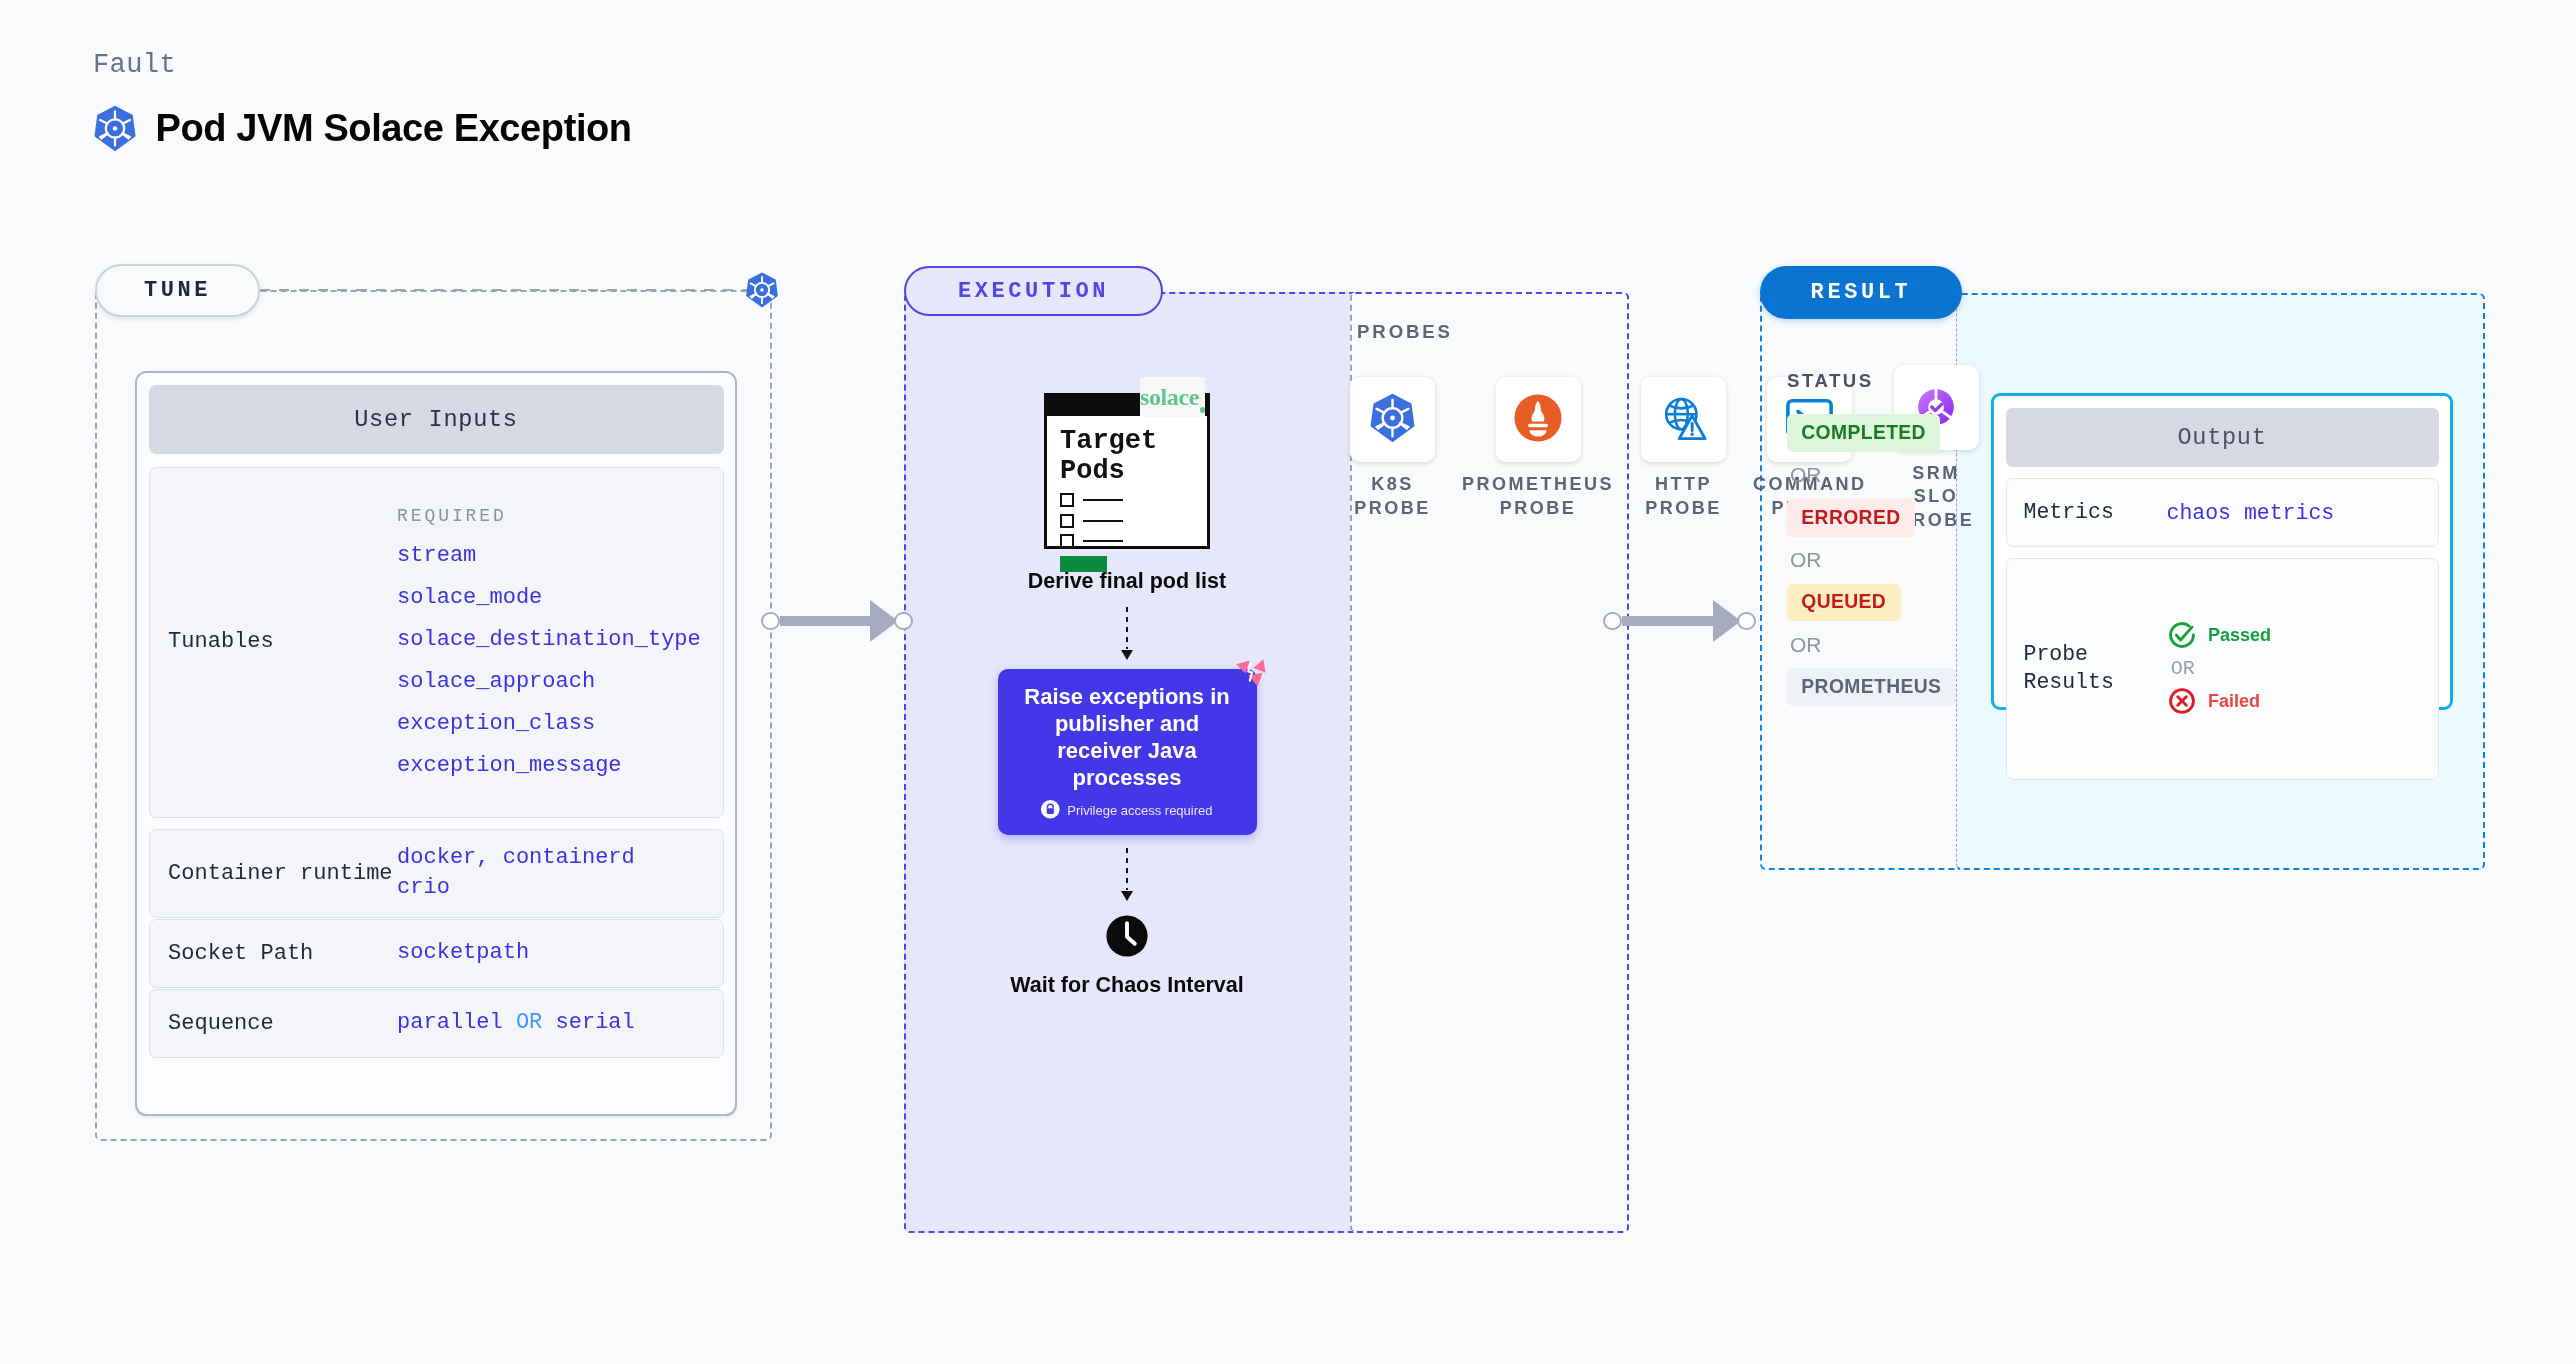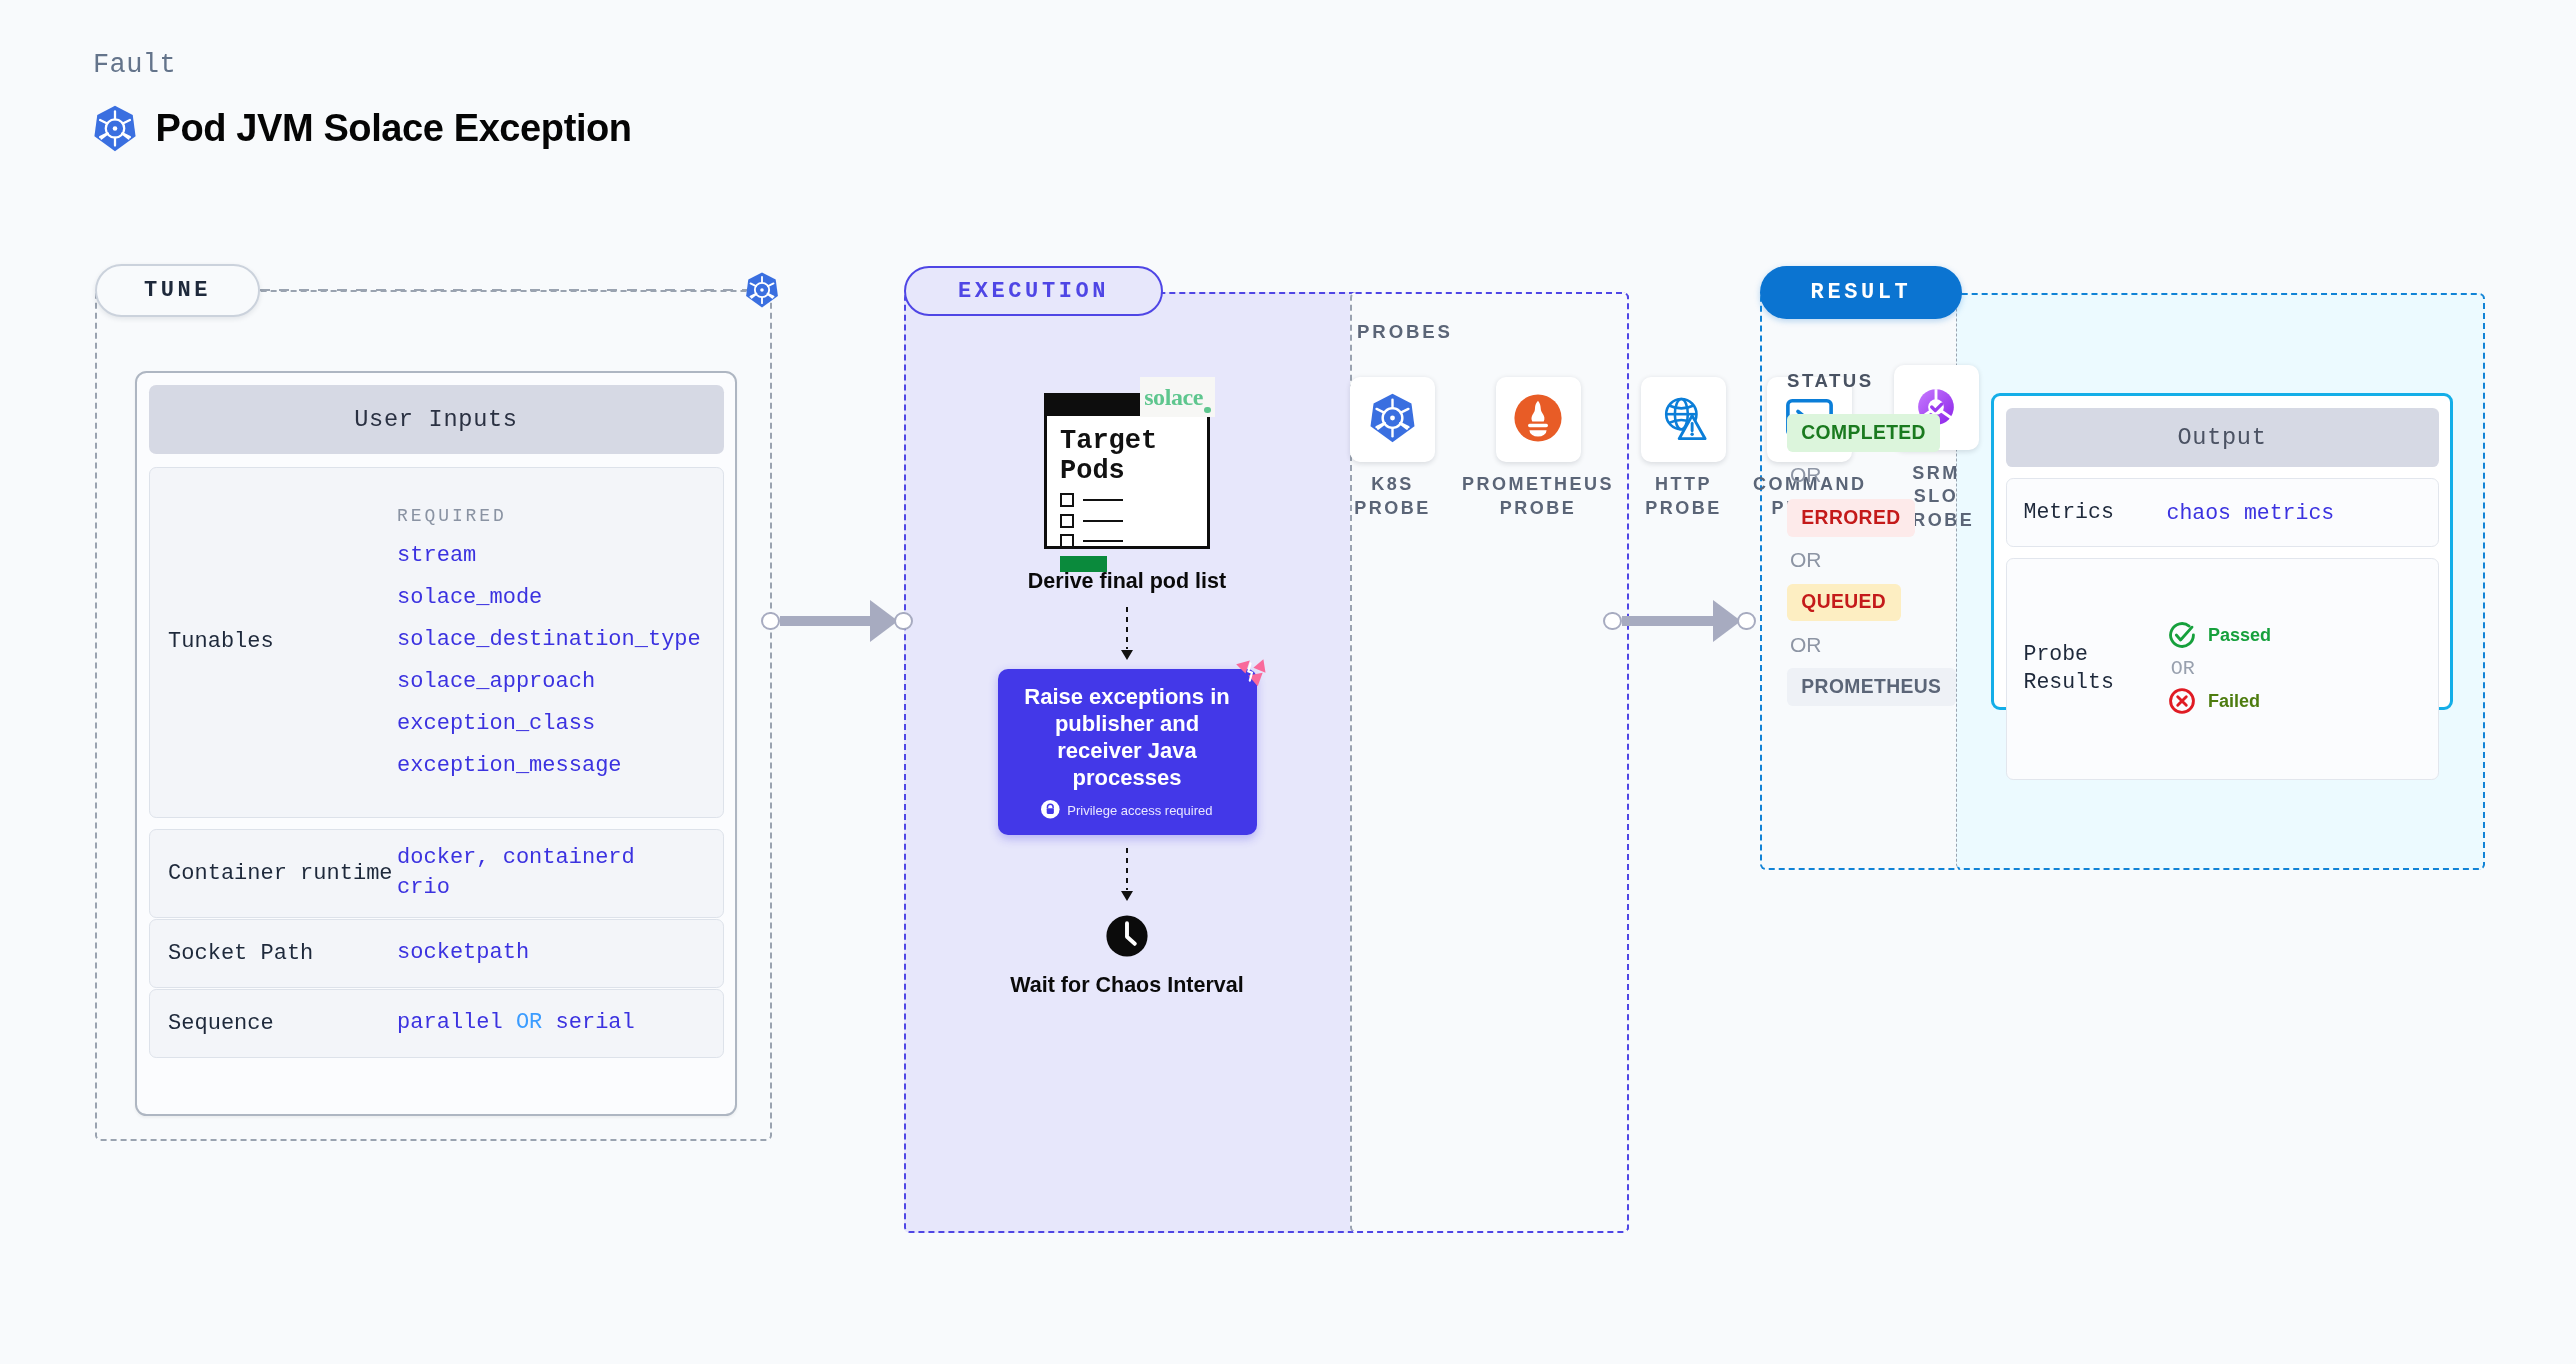--- a/index.html
+++ b/index.html
@@ -148,21 +148,21 @@
   #pods-title {
     font-family: "Liberation Mono", monospace;
     font-size: 27px; font-weight: bold; color: #111; line-height: 1.12;
   }
   .pod-line { display: flex; align-items: center; gap: 8.6px; margin-top: 6.4px; }
   .pod-check { width: 14.3px; height: 14.3px; border: 2.1px solid #111; }
   .pod-dash { width: 40px; height: 2.1px; background: #111; }
   #pods-green { width: 47px; height: 15.8px; background: #0a8a3c; margin-top: 7.9px; }
   #solace-logo {
     position: absolute; left: 96px; top: -15.8px;
-    width: 75px; height: 40px; background: #f7f7f5;
+    width: 65px; height: 40px; background: #f7f7f5;
     display: flex; align-items: center; justify-content: center;
     z-index: 5;
   }
   #solace-text {
     font-family: "Liberation Serif", serif;
     font-size: 24px; font-weight: bold; color: #5ec68e; letter-spacing: -0.4px;
   }
   #solace-dot {
     width: 6.4px; height: 6.4px; border-radius: 50%;
     background: #5ec68e; margin-left: 1.4px; align-self: flex-end; margin-bottom: 4.3px;
@@ -265,21 +265,21 @@
   .out-row .ovalue {
     font-family: "Liberation Mono", monospace;
     font-size: 21.5px; color: #3b32e0;
   }
   #metrics-row { min-height: 69px; }
   #probe-results-row { min-height: 222px; align-items: center; }
   #probe-results-stack { display: flex; flex-direction: column; gap: 5.7px; }
   .verdict { display: flex; align-items: center; gap: 11.5px; }
   .verdict-text { font-size: 18px; font-weight: bold; }
   #verdict-passed .verdict-text { color: #16a03c; }
-  #verdict-failed .verdict-text { color: #4d7c0f; }
+  #verdict-failed .verdict-text { color: #ef4444; }
   .verdict-or {
     font-family: "Liberation Mono", monospace;
     font-size: 20px; color: #98a0ae; padding-left: 4.3px;
   }
 
   
   .connector { position: absolute; display: flex; align-items: center; z-index: 20; }
   .conn-dot {
     width: 18.6px; height: 18.6px; border-radius: 50%;
     background: #ffffff; border: 2.9px solid #a7abc0; flex-shrink: 0;

